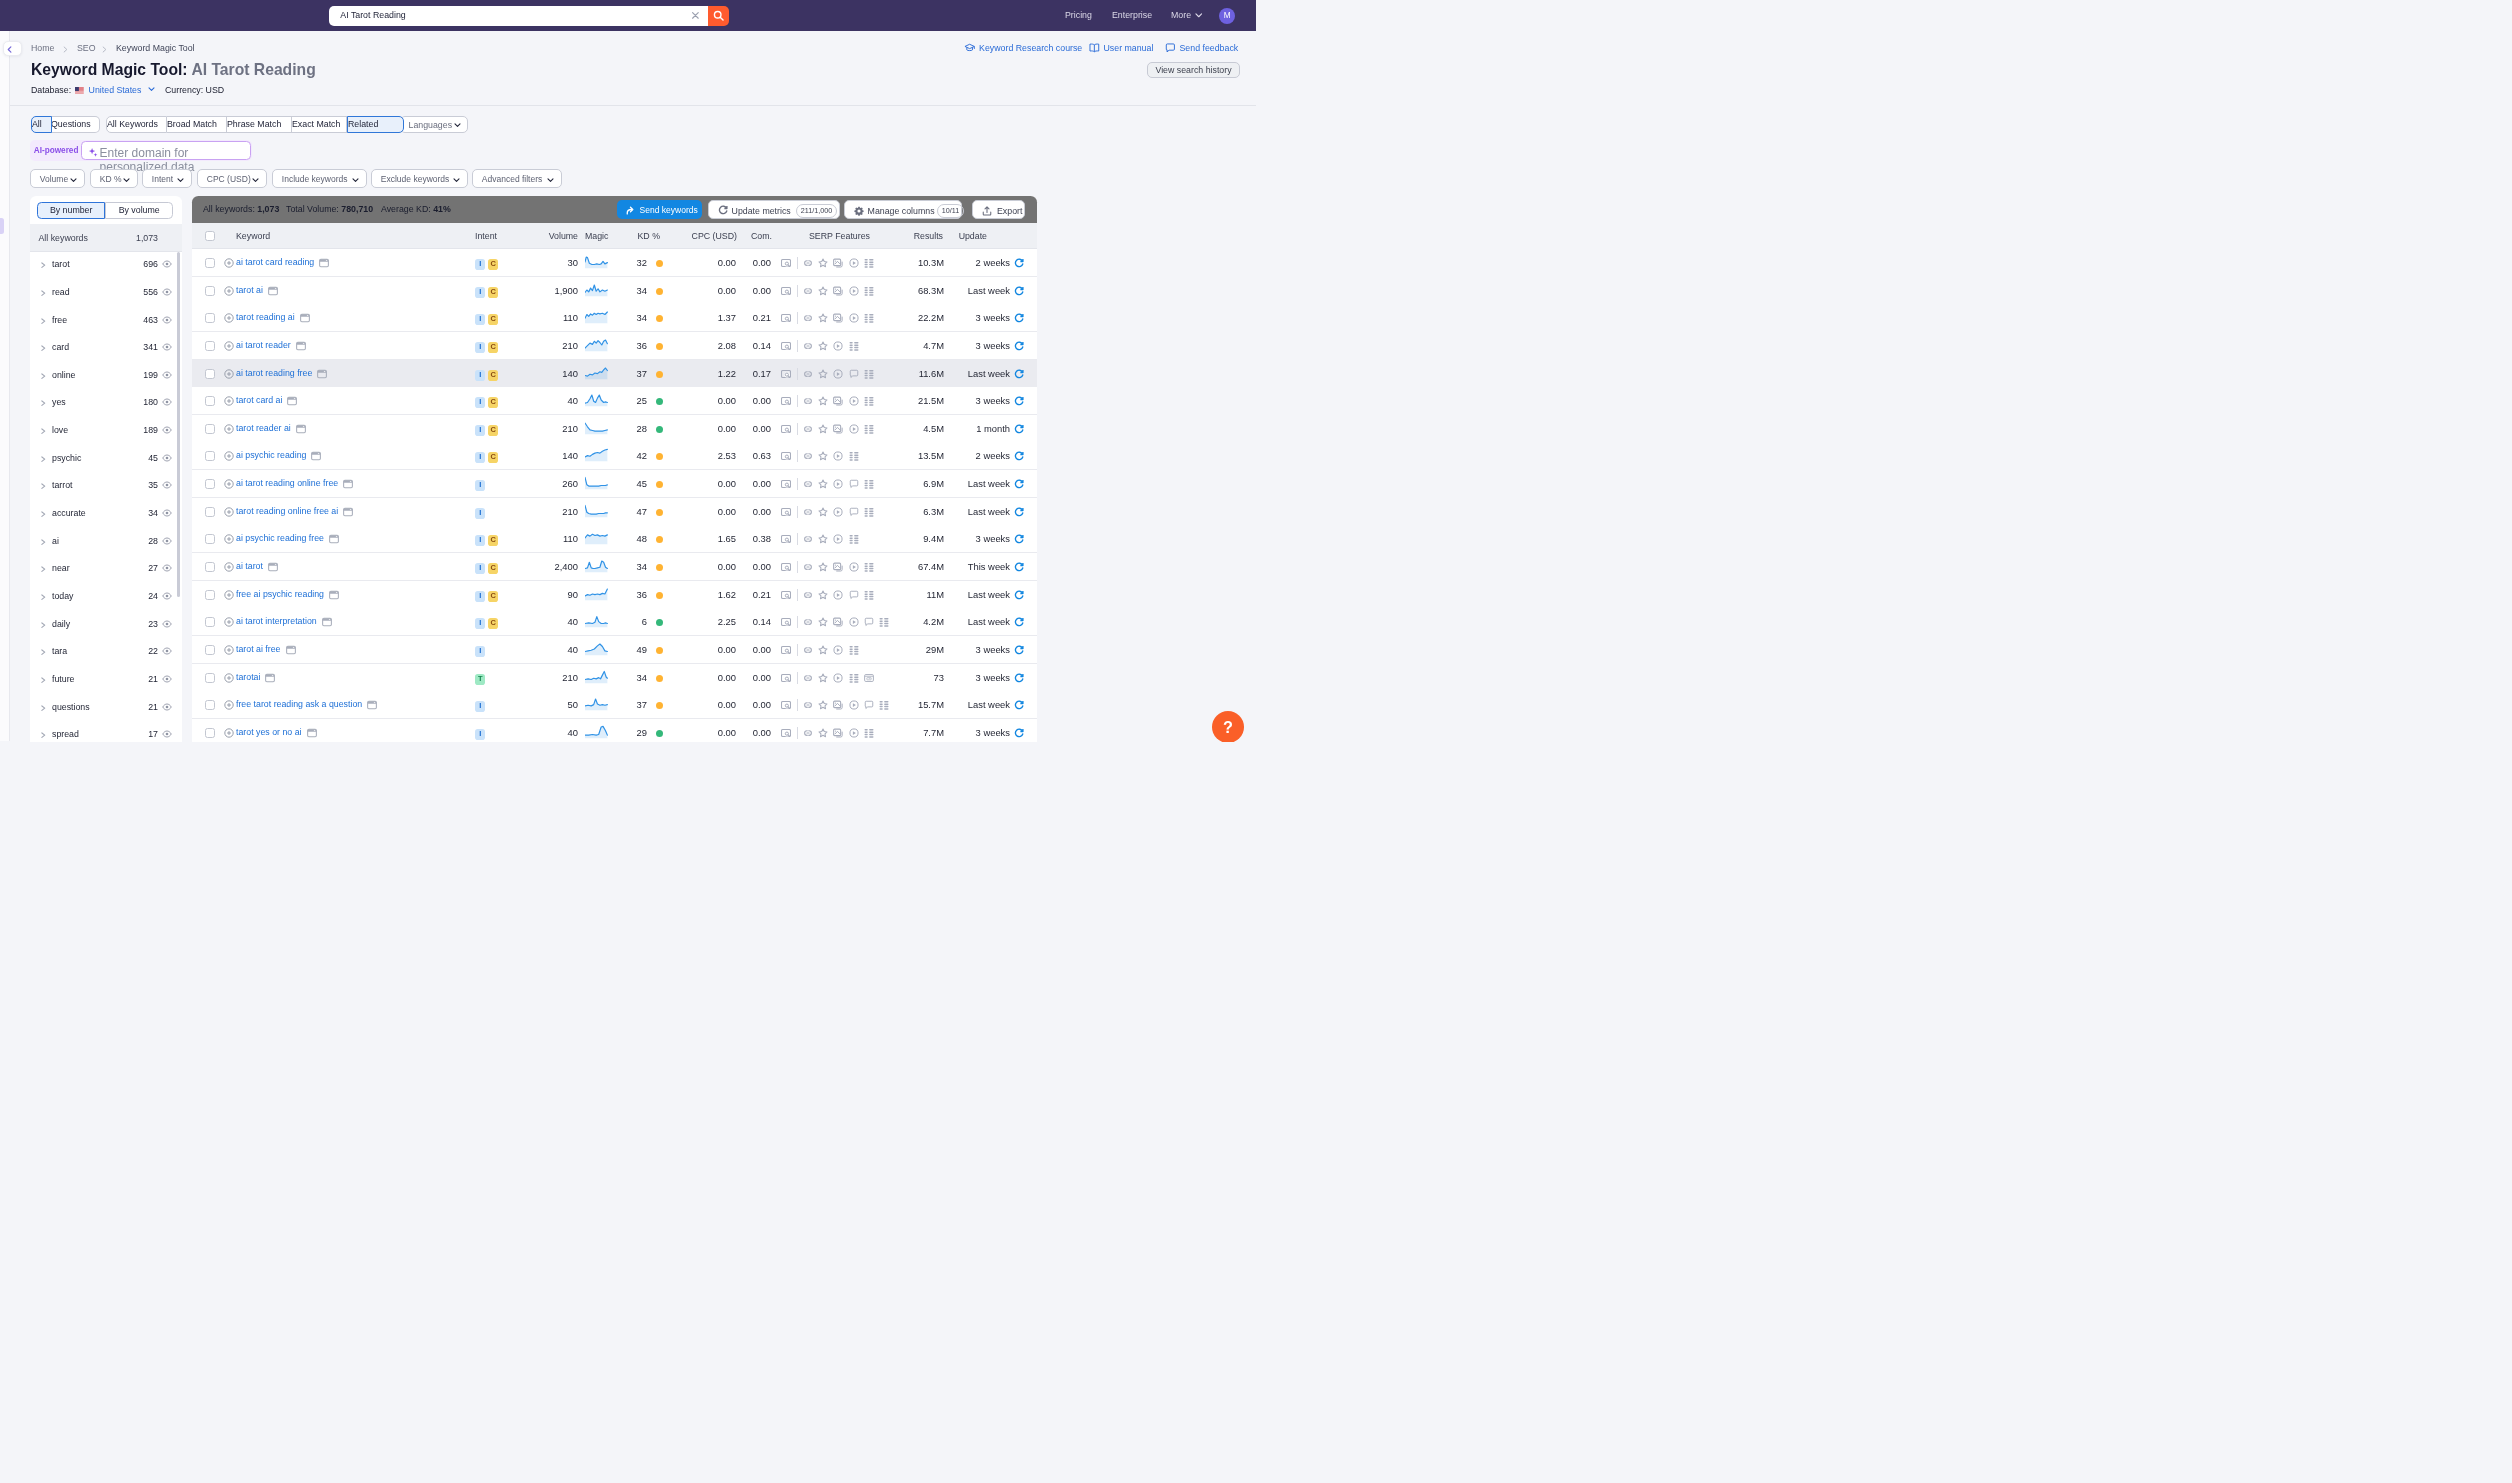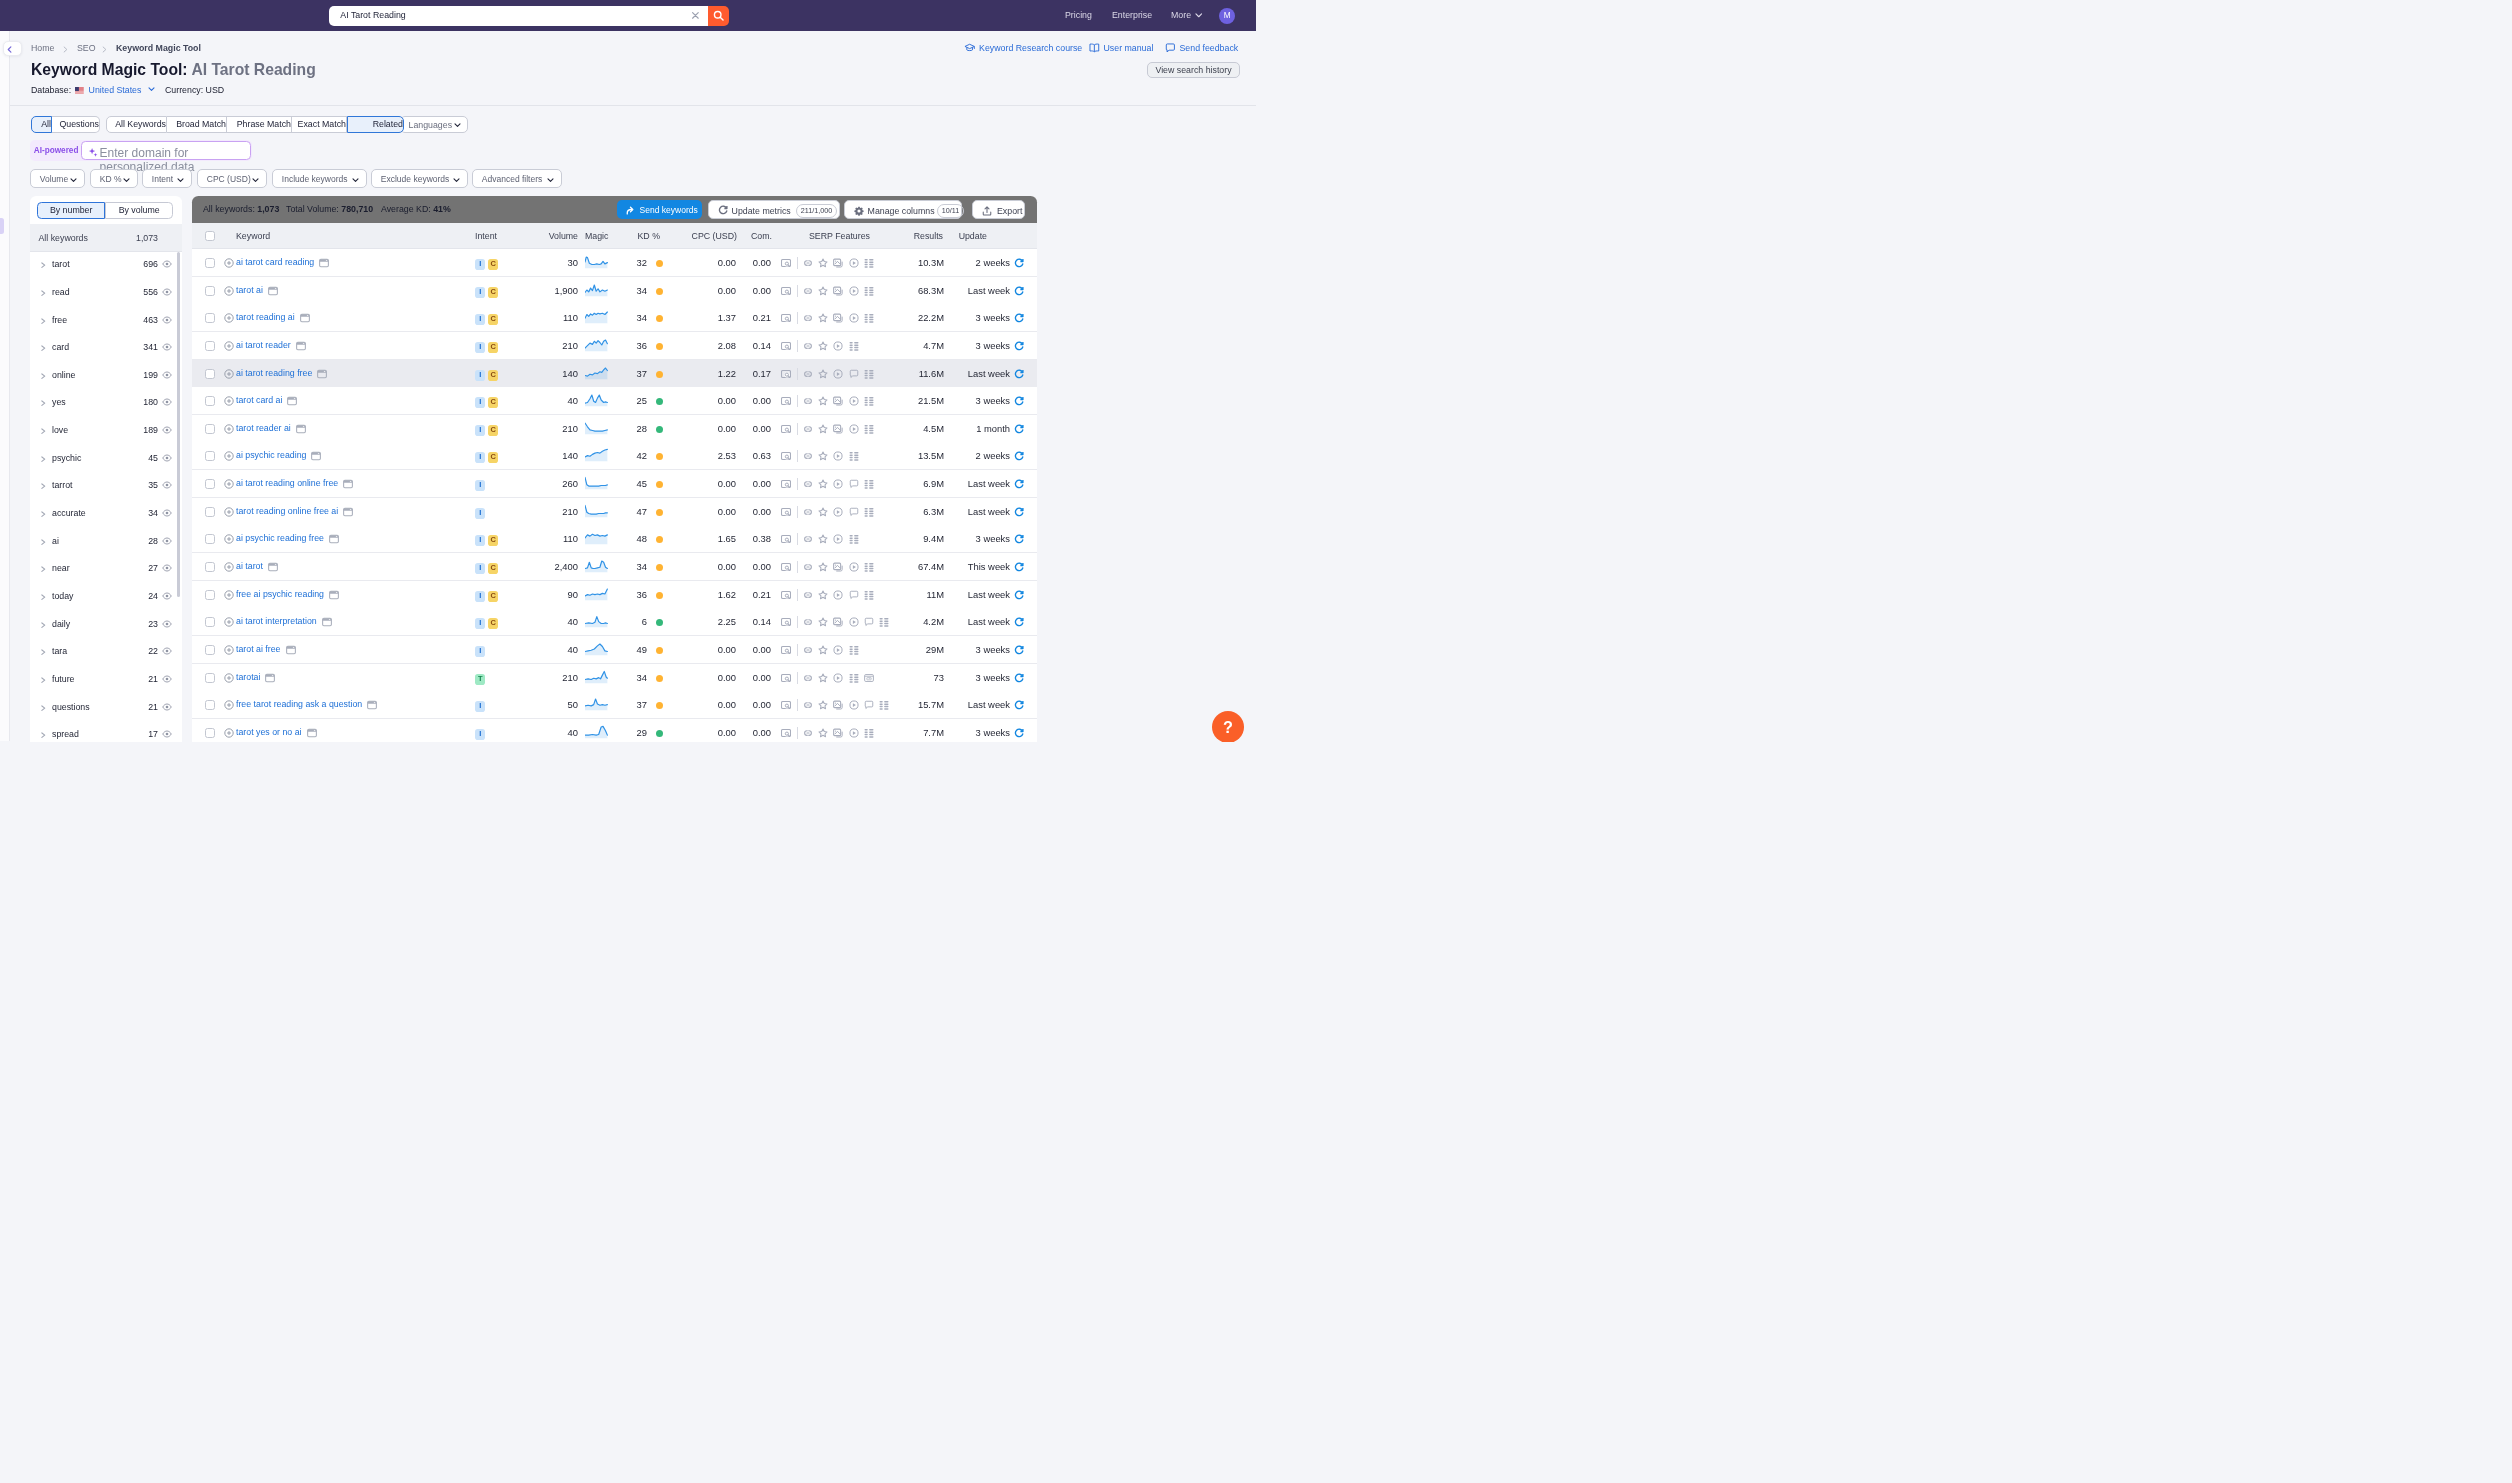--- a/index.html
+++ b/index.html
@@ -14,31 +14,31 @@
 #sbtn svg{position:absolute;left:5px;top:4.4px}
 .ntxt{position:absolute;top:10px;font-size:8.8px;color:#dcd9e8}
 #avatar{position:absolute;left:1219px;top:7.5px;width:16.3px;height:16.3px;border-radius:50%;background:#6e61e0;color:#fff;font-size:8.2px;text-align:center;line-height:16.3px}
 
 #rail{position:absolute;left:0;top:31px;width:10px;height:710px;background:#fbfbfd;border-right:0.6px solid #e7e8ee}
 #collapse{position:absolute;left:2.5px;top:41px;width:19px;height:15px;background:#fff;border:0.6px solid #ebecf1;border-radius:5px;box-shadow:0 0.6px 2.5px rgba(40,40,60,.08);z-index:5}
 #collapse svg{position:absolute;left:3.8px;top:3.8px}
 #ltab{position:absolute;left:0;top:218px;width:4.4px;height:15.7px;background:#d9d2f6;border-radius:0 2.5px 2.5px 0}
 
 .crumb{position:absolute;top:43px;font-size:8.8px;color:#6d7182}
-.crumb b{color:#41465a;font-weight:bold}
+.crumb b{color:#41465a;font-weight:normal}
 #title{position:absolute;left:31px;top:61px;font-size:15.7px;font-weight:bold;color:#16182d}
 #title span{color:#6d7182;font-weight:bold}
 #dbrow{position:absolute;left:31px;top:85px;font-size:8.8px;color:#1a1d2e}
 .blue{color:#2a6bd7}
 #vhist{position:absolute;left:1147px;top:62px;width:93px;height:16.3px;background:#eef0f3;border:0.6px solid #c7cad4;border-radius:5px;font-size:8.8px;color:#3a3e4c;text-align:center;line-height:15px}
 .hlink{position:absolute;top:43px;font-size:8.8px;color:#2a6bd7}
 .hlink svg{vertical-align:-1.9px;margin-right:3.8px}
 #hr1{position:absolute;left:10px;top:105px;width:1246px;height:0.6px;background:#e2e4ea}
 
-.tab{position:absolute;top:116px;height:17px;background:#fff;border:0.6px solid #c9ccd6;font-size:8.8px;color:#23263a;text-align:right}
+.tab{position:absolute;top:116px;height:17px;background:#fff;border:0.6px solid #c9ccd6;font-size:8.8px;color:#23263a;text-align:left}
 .tab.sel{background:#e8f0fb;border:0.9px solid #3077d8;z-index:2}
 .tab span{display:inline-block;margin-top:2.2px}
 .drop{position:absolute;height:17px;background:#fff;border:0.6px solid #c9ccd6;border-radius:5px;font-size:8.8px;color:#6a6e7e}
 
 #aiw{position:absolute;left:30px;top:140px;width:222px;height:21.3px;background:#f3eafd;border-radius:5px}
 #aiw .lbl{position:absolute;left:3.8px;top:5.6px;font-size:8.2px;color:#8b4fe8;font-weight:bold}
 #aiin{position:absolute;left:51px;top:1.3px;width:170px;height:19px;background:#fff;border:0.6px solid #c9a2f2;border-radius:4.4px}
 #aiin .ph{position:absolute;left:17.6px;top:3.8px;font-size:12px;color:#8a8f9e}
 
 .fbtn{position:absolute;top:169px;height:19px;background:#fff;border:0.6px solid #c9ccd6;border-radius:5px;font-size:8.5px;color:#5d6172}

